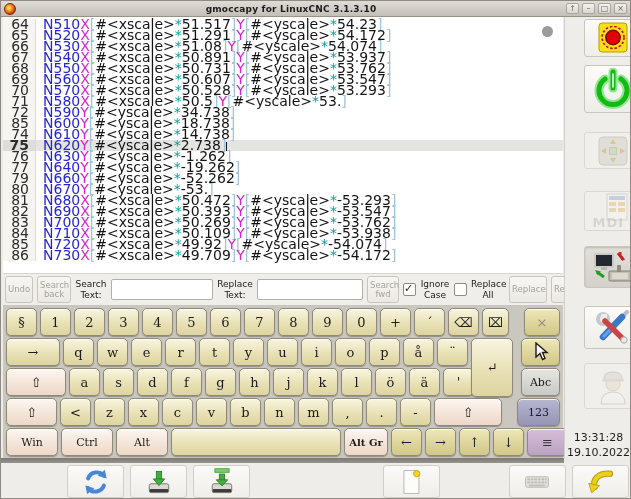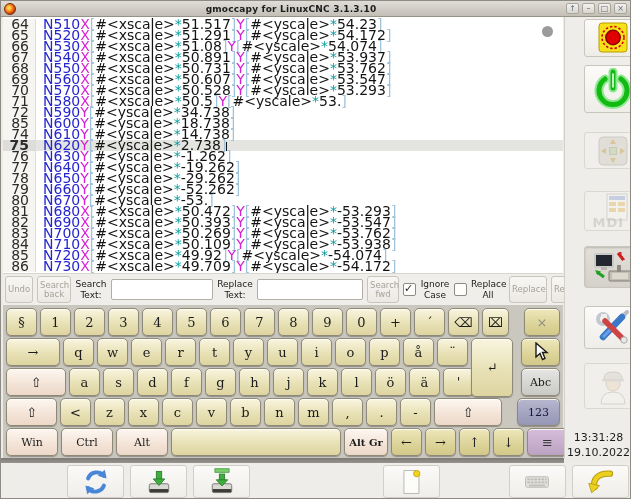--- a/index.html
+++ b/index.html
@@ -153,24 +153,20 @@
           <span class="ln">75</span>
           <span class="code"><span class="t-cmd">N620</span><span class="t-axis">Y</span><span class="t-br">[</span><span class="t-txt">#&lt;yscale&gt;</span><span class="t-star">*</span><span class="t-txt">2.738</span><span class="t-br">]</span><span class="caret"></span></span>
         </div>
         <div class="crow">
           <span class="ln">76</span>
           <span class="code"><span class="t-cmd">N630</span><span class="t-axis">Y</span><span class="t-br">[</span><span class="t-txt">#&lt;yscale&gt;</span><span class="t-star">*</span><span class="t-txt">-1.262</span><span class="t-br">]</span></span>
         </div>
         <div class="crow">
           <span class="ln">77</span>
           <span class="code"><span class="t-cmd">N640</span><span class="t-axis">Y</span><span class="t-br">[</span><span class="t-txt">#&lt;yscale&gt;</span><span class="t-star">*</span><span class="t-txt">-19.262</span><span class="t-br">]</span></span>
-        </div>
-        <div class="crow">
-          <span class="ln">78</span>
-          <span class="code"><span class="t-cmd">N650</span><span class="t-axis">Y</span><span class="t-br">[</span><span class="t-txt">#&lt;yscale&gt;</span><span class="t-star">*</span><span class="t-txt">-29.262</span><span class="t-br">]</span></span>
         </div>
         <div class="crow">
           <span class="ln">79</span>
           <span class="code"><span class="t-cmd">N660</span><span class="t-axis">Y</span><span class="t-br">[</span><span class="t-txt">#&lt;yscale&gt;</span><span class="t-star">*</span><span class="t-txt">-52.262</span><span class="t-br">]</span></span>
         </div>
         <div class="crow">
           <span class="ln">80</span>
           <span class="code"><span class="t-cmd">N670</span><span class="t-axis">Y</span><span class="t-br">[</span><span class="t-txt">#&lt;yscale&gt;</span><span class="t-star">*</span><span class="t-txt">-53.</span><span class="t-br">]</span></span>
         </div>
         <div class="crow">

